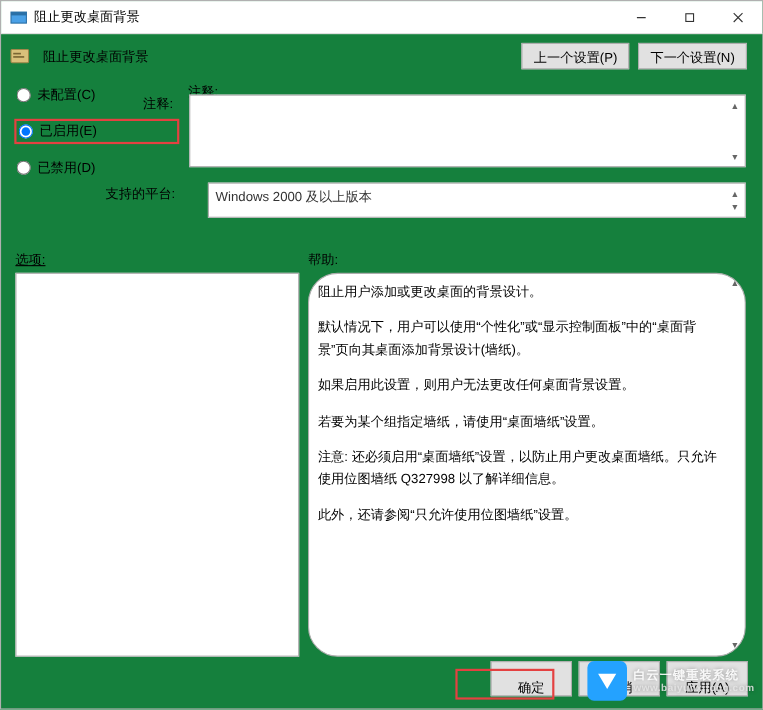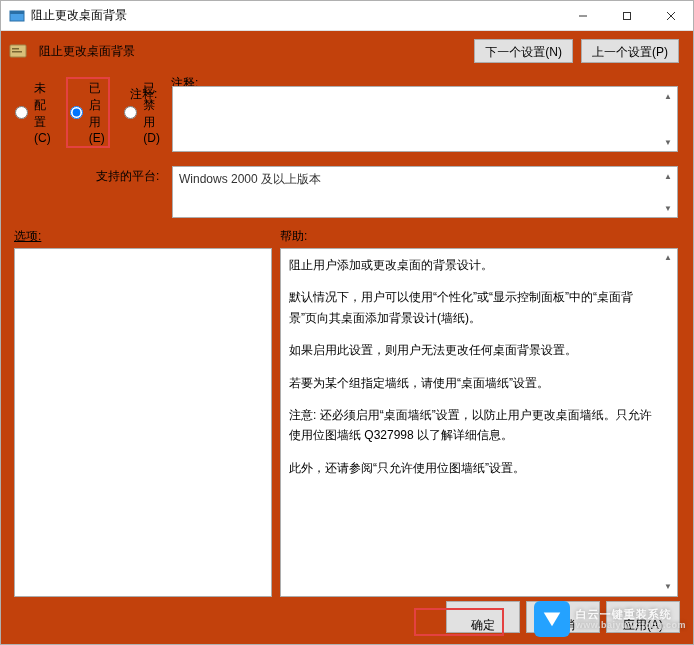--- a/index.html
+++ b/index.html
@@ -6,21 +6,21 @@
     body {
       font-family: "Microsoft YaHei", "Segoe UI", Tahoma, sans-serif;
       font-size: 12px;
       background: #f0f0f0;
       width: 694px;
       height: 645px;
       overflow: hidden;
       position: relative;
     }
     .window {
-      background: #c2410c;
+      background: #15803d;
       border: 1px solid #b0b0b0;
       width: 694px;
       height: 645px;
       display: flex;
       flex-direction: column;
     }
     .titlebar {
       height: 30px;
       display: flex;
       align-items: center;
@@ -69,21 +69,21 @@
       padding: 4px 10px;
       border: 1px solid #adadad;
       background: #e1e1e1;
       font-size: 12px;
       cursor: pointer;
       min-width: 98px;
       height: 24px;
     }
     .radio-col {
       display: flex;
-      flex-direction: row;
+      flex-direction: column;
       gap: 12px;
       padding-top: 6px;
     }
     .radio-row {
       display: flex;
       align-items: center;
       gap: 4px;
       font-size: 12px;
       padding: 1px 2px;
     }
@@ -105,21 +105,21 @@
     }
     .ml-box {
       border: 1px solid #adadad;
       background: #fff;
       position: relative;
       font-size: 12px;
       padding: 4px 20px 4px 6px;
       color: #333;
     }
     .comment-box { height: 66px; }
-    .platform-box { height: 52px; }
+    .platform-box { height: 32px; margin-left: 17px; }
     .scroll-arrow {
       position: absolute;
       right: 1px;
       width: 16px;
       height: 16px;
       display: flex;
       align-items: center;
       justify-content: center;
       color: #666;
       font-size: 8px;
@@ -243,22 +243,22 @@
 
   <div class="header-row">
     <span class="header-icon">
       <svg width="18" height="18" viewBox="0 0 18 18">
           <rect x="1" y="3" width="16" height="12" rx="1" fill="#d9c07a" stroke="#a0874a"></rect>
           <rect x="3" y="6" width="7" height="1.5" fill="#7a6633"></rect>
           <rect x="3" y="9" width="10" height="1.5" fill="#7a6633"></rect>
         </svg>
     </span>
     <span class="header-title">阻止更改桌面背景</span>
+    <button class="nav-btn">上一个设置(P)</button>
     <button class="nav-btn">下一个设置(N)</button>
-    <button class="nav-btn">上一个设置(P)</button>
   </div>
 
   <div class="field-row" style="padding:0 14px 0 12px;">
     <div class="radio-col">
       <label class="radio-row">
         <input type="radio" name="state" style="">
         <span>未配置(C)</span>
       </label>
       <label class="radio-row highlighted">
         <input type="radio" name="state" checked="" style="">
@@ -313,21 +313,21 @@
     <span>Windows 2000 及以上版本</span>
     <span class="scroll-arrow up">▲</span>
     <span class="scroll-arrow down">▼</span>
   </div>
 
   <div style="position:absolute; left:14px; top:228px; font-size:12px;text-decoration:underline;">选项:</div>
   <div style="position:absolute; left:280px; top:228px; font-size:12px;">帮助:</div>
 
   <div class="panel options-panel" style="position:absolute; left:14px; top:248px; width:258px; bottom:48px;"></div>
 
-  <div class="panel help-panel" style="position:absolute; left:280px; top:248px; right:16px; bottom:48px;">
+  <div class="panel help-panel" style="position:absolute; left:280px; top:248px; right:16px; bottom:48px;border-radius:27px;">
     <p>阻止用户添加或更改桌面的背景设计。</p>
     <p>默认情况下，用户可以使用“个性化”或“显示控制面板”中的“桌面背景”页向其桌面添加背景设计(墙纸)。</p>
     <p>如果启用此设置，则用户无法更改任何桌面背景设置。</p>
     <p>若要为某个组指定墙纸，请使用“桌面墙纸”设置。</p>
     <p>注意: 还必须启用“桌面墙纸”设置，以防止用户更改桌面墙纸。只允许使用位图墙纸 Q327998 以了解详细信息。</p>
     <p>此外，还请参阅“只允许使用位图墙纸”设置。</p>
     <div class="help-scroll">
       <span class="scroll-arrow">▲</span>
       <span class="scroll-arrow">▼</span>
     </div>

